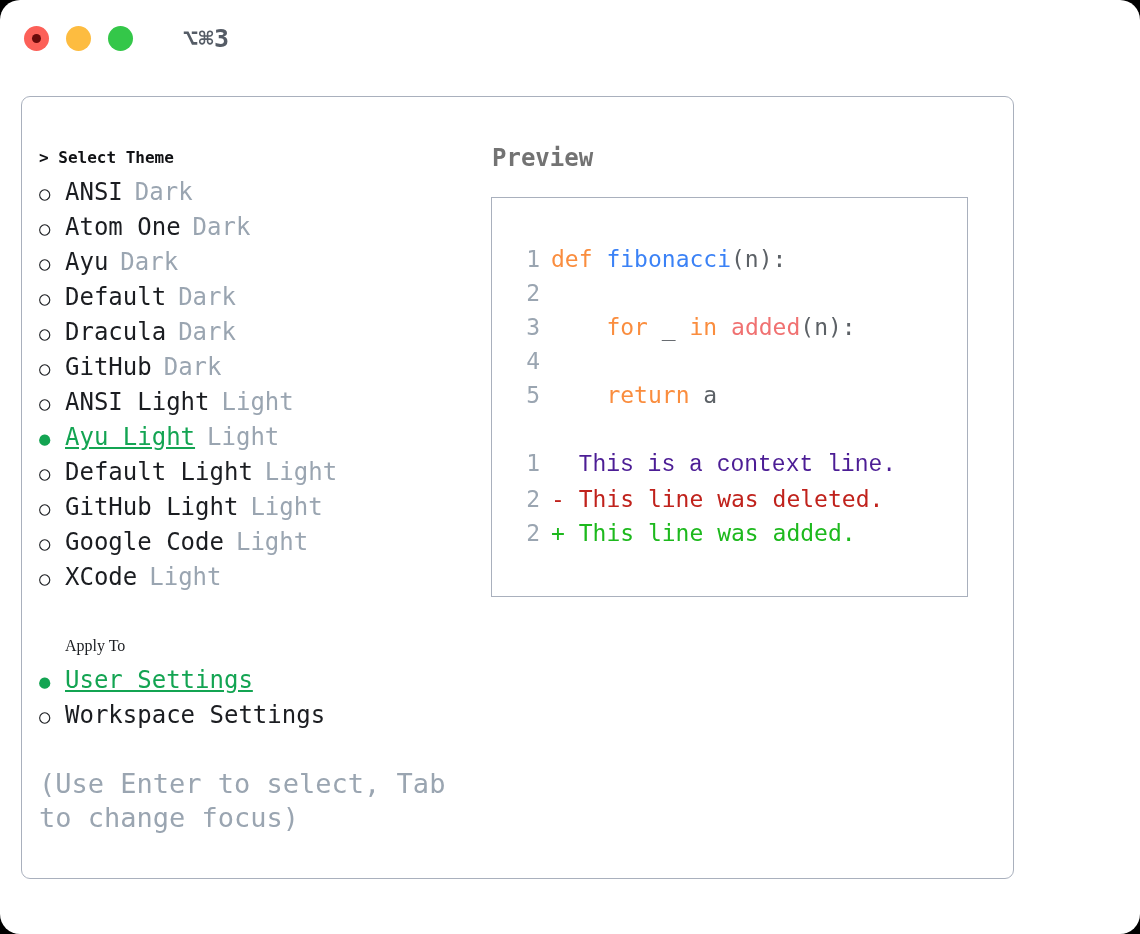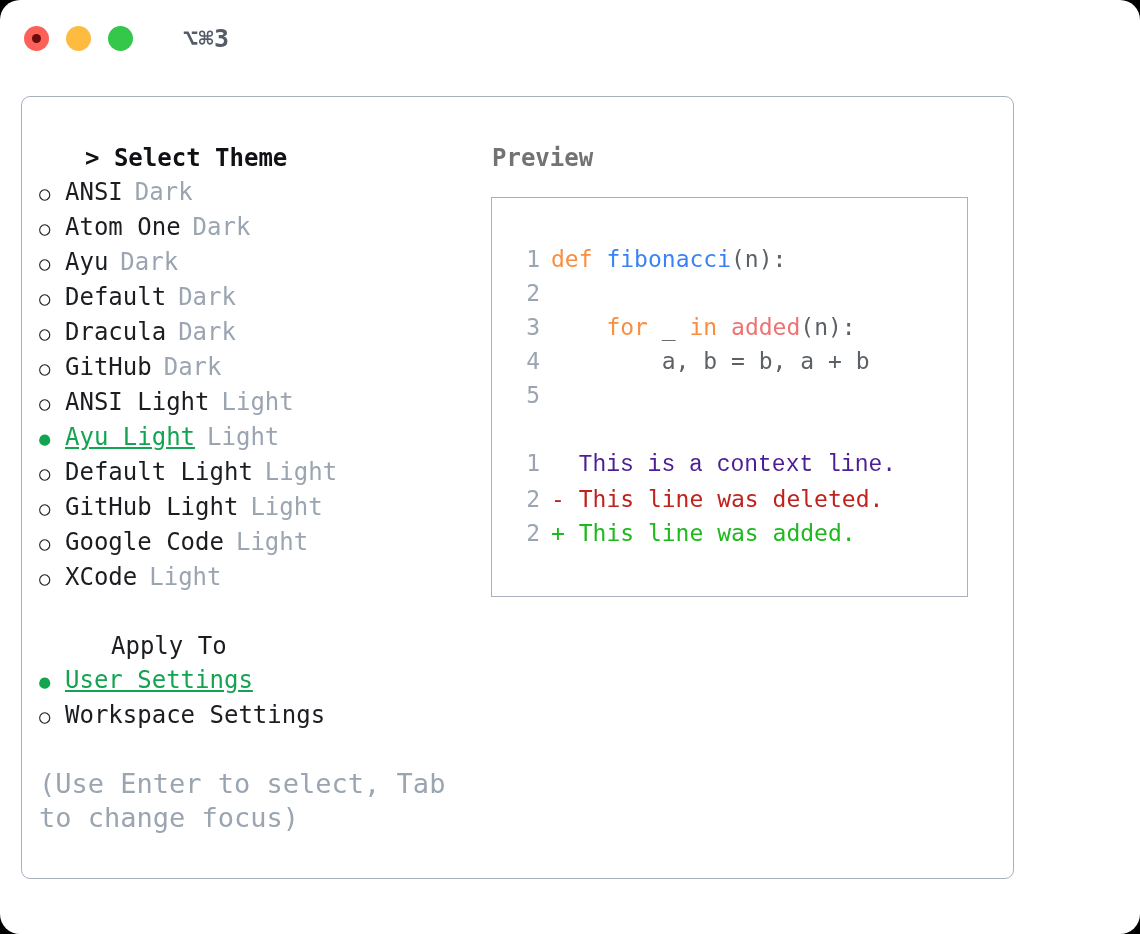--- a/index.html
+++ b/index.html
@@ -78,31 +78,31 @@
   }
   #panel-columns {
     display: flex;
     padding: 44px 0 0 17px;
   }
   #left-column { width: 452px; flex: none; }
   #right-column { flex: 1; }
 
   
   .section-header {
-    font-size: 24px;
+    font-size: 16px;
     font-weight: bold;
     color: #101114;
     white-space: pre;
     line-height: 34px;
     letter-spacing: 0px;
-    margin-left: 46px;
   }
   .section-header.plain {
     font-weight: normal;
     color: #1b1d21;
+    font-family: Liberation Serif, serif;
   }
   .opt-row {
     display: flex;
     align-items: baseline;
     line-height: 34px;
     font-size: 24px;
     white-space: pre;
   }
   .opt-marker {
     width: 26px;
@@ -213,22 +213,22 @@
         <div id="hint-text">(Use Enter to select, Tab to change focus)</div>
       </div>
 
       <div id="right-column">
         <div id="preview-title">Preview</div>
         <div id="preview-box">
           <div id="code-block">
               <div class="code-row"><span class="gutter">1</span><span><span class="tok-kw">def </span><span class="tok-fn">fibonacci</span><span class="tok-txt">(n):</span></span></div>
               <div class="code-row"><span class="gutter">2</span></div>
               <div class="code-row"><span class="gutter">3</span><span><span class="tok-txt">    </span><span class="tok-kw">for</span><span class="tok-txt"> _ </span><span class="tok-kw">in</span><span class="tok-txt"> </span><span class="tok-call">added</span><span class="tok-txt">(n):</span></span></div>
-              <div class="code-row"><span class="gutter">4</span><span><span class="tok-txt">        a, b = b, a + b</span></span></div>
-              <div class="code-row"><span class="gutter">5</span></div>
+              <div class="code-row"><span class="gutter">4</span></div>
+              <div class="code-row"><span class="gutter">5</span><span><span class="tok-txt">    </span><span class="tok-kw">return</span><span class="tok-txt"> a</span></span></div>
             </div>
           <div class="code-blank"></div>
           <div id="diff-block">
               <div class="code-row"><span class="gutter">1</span><span><span class="tok-ctx">  This is a context line.</span></span></div>
               <div class="code-row"><span class="gutter">2</span><span><span class="tok-del">- This line was deleted.</span></span></div>
               <div class="code-row"><span class="gutter">2</span><span><span class="tok-add">+ This line was added.</span></span></div>
             </div>
         </div>
       </div>
 

